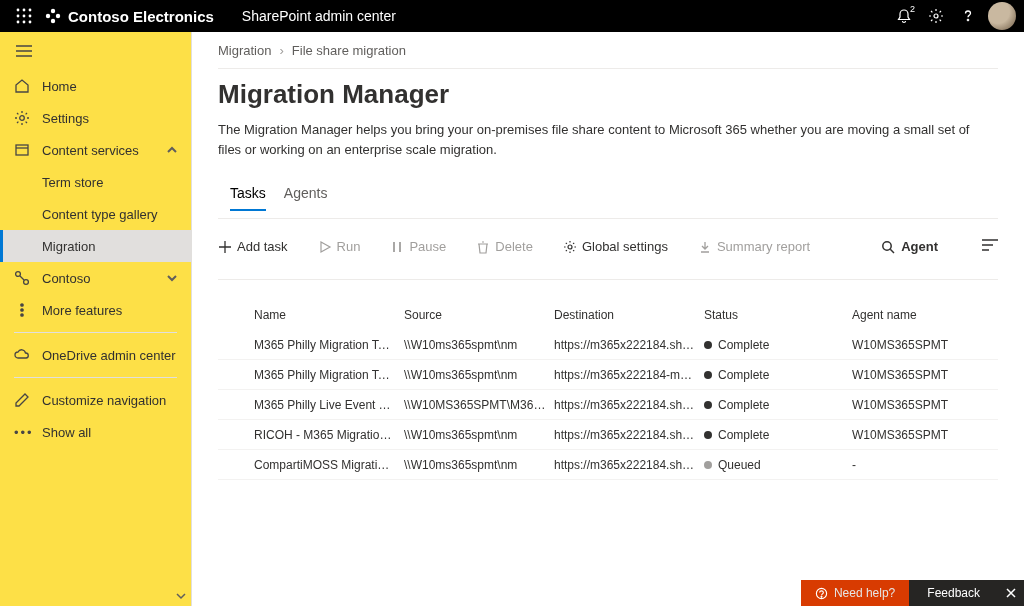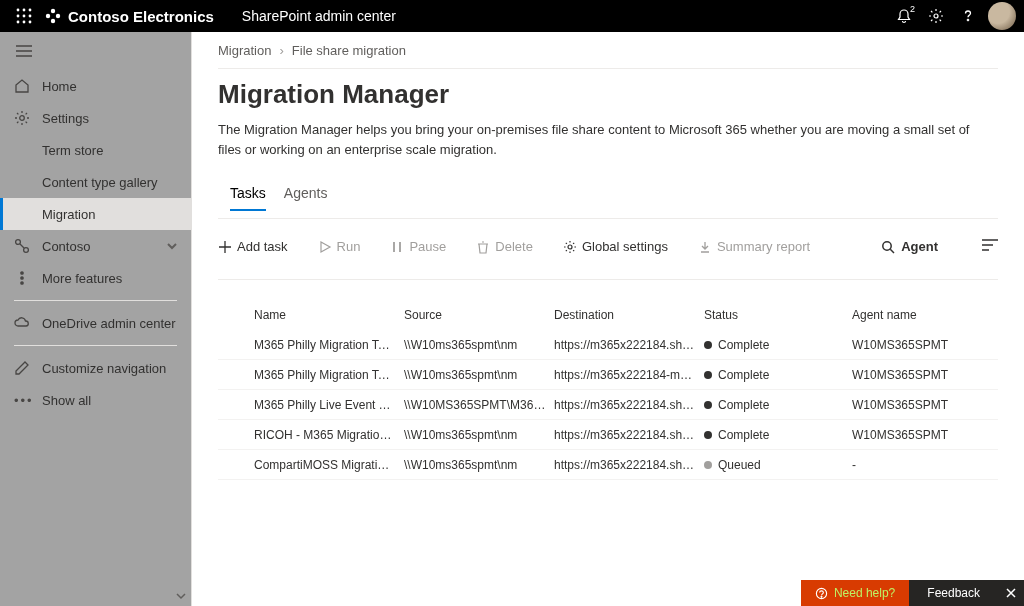--- a/index.html
+++ b/index.html
@@ -12,21 +12,21 @@
   .brand-logo { margin-left: 4px; display: flex; align-items: center; gap: 6px; }
   .brand-name { font-size: 15px; font-weight: 600; }
   .app-title { margin-left: 28px; font-size: 14px; }
   .topbar-spacer { flex: 1; }
   .topbar-icon { width: 32px; height: 32px; display: flex; align-items: center; justify-content: center; cursor: pointer; position: relative; }
   .topbar-icon svg { width: 16px; height: 16px; stroke: #fff; fill: none; }
   .badge { position: absolute; top: 4px; right: 5px; font-size: 9px; color: #fff; }
   .avatar { width: 28px; height: 28px; border-radius: 50%; background: radial-gradient(circle at 35% 35%, #c9b8a0 45%, #6b5842 100%); margin-left: 4px; cursor: pointer; }
   
   
-  .sidebar { position: absolute; top: 32px; left: 0; bottom: 0; width: 192px; background: #a3a3a3; border-right: 1px solid #e1dfdd; overflow-y: auto; }
+  .sidebar { position: absolute; top: 32px; left: 0; bottom: 0; width: 192px; background: #fde047; border-right: 1px solid #e1dfdd; overflow-y: auto; }
   .hamburger { height: 38px; display: flex; align-items: center; padding-left: 16px; cursor: pointer; }
   .hamburger svg { width: 16px; height: 12px; }
   .nav-item { display: flex; align-items: center; height: 32px; padding: 0 14px; cursor: pointer; font-size: 13px; color: #323130; position: relative; }
   .nav-item.active { background: #e1dfdd; }
   .nav-item.active::before { content: ""; position: absolute; left: 0; top: 0; bottom: 0; width: 3px; background: #0078d4; }
   .nav-item .ni-icon { width: 16px; margin-right: 12px; display: flex; align-items: center; justify-content: center; }
   .nav-item .ni-icon svg { width: 16px; height: 16px; fill: none; stroke: #484644; stroke-width: 1.3; }
   .nav-item .chevron { margin-left: auto; }
   .nav-item .chevron svg { width: 10px; height: 10px; stroke: #605e5c; fill: none; stroke-width: 2; }
   .nav-sub { padding-left: 42px; }
@@ -63,21 +63,21 @@
   .thead { color: #323130; font-weight: 400; }
   .thead .th { font-size: 12px; }
   .trow { border-bottom: 1px solid #f3f2f1; color: #323130; }
   .trow .td { font-size: 12px; white-space: nowrap; overflow: hidden; text-overflow: ellipsis; padding-right: 8px; }
   .status { display: flex; align-items: center; gap: 6px; }
   .dot { width: 8px; height: 8px; border-radius: 50%; background: #323130; flex-shrink: 0; }
   .dot.queued { background: #a19f9d; }
   
   
   .helpbar { position: absolute; right: 0; bottom: 0; display: flex; height: 26px; }
-  .need-help { background: #d83b01; color: #bef264; display: flex; align-items: center; gap: 6px; padding: 0 14px; font-size: 12px; cursor: pointer; }
+  .need-help { background: #d83b01; color: #e5e5e5; display: flex; align-items: center; gap: 6px; padding: 0 14px; font-size: 12px; cursor: pointer; }
   .need-help svg { width: 13px; height: 13px; stroke: #fff; fill: none; }
   .feedback { background: #262523; color: #fff; display: flex; align-items: center; padding: 0 18px; font-size: 12px; cursor: pointer; }
   .close-help { background: #262523; color: #fff; width: 26px; display: flex; align-items: center; justify-content: center; cursor: pointer; }
   .close-help svg { width: 10px; height: 10px; stroke: #fff; stroke-width: 1.5; }
   .sb-chev { position: absolute; bottom: 2px; left: 176px; cursor: pointer; }
 </style>
 </head>
 <body>
 
 <div class="topbar">
@@ -152,20 +152,32 @@
   <div class="nav-item">
     <span class="ni-icon">
         <svg viewBox="0 0 16 16">
           <circle cx="8" cy="8" r="2.3"></circle>
           <path d="M8 1v2M8 13v2M1 8h2M13 8h2M3 3l1.4 1.4M11.6 11.6L13 13M13 3l-1.4 1.4M4.4 11.6L3 13"></path>
         </svg>
       </span>
     <span>Settings</span>
   </div>
 
+  <div class="nav-item">
+    <span class="ni-icon">
+        <svg viewBox="0 0 16 16">
+          <rect x="2" y="3" width="12" height="10"></rect>
+          <path d="M2 6h12"></path>
+        </svg>
+      </span>
+    <span>Content services</span>
+    <span class="chevron"><svg viewBox="0 0 10 10">
+          <path d="M1 7l4-4 4 4"></path>
+        </svg></span>
+  </div>
   <div class="nav-item nav-sub">
     <span>Term store</span>
   </div>
   <div class="nav-item nav-sub">
     <span>Content type gallery</span>
   </div>
   <div class="nav-item nav-sub active">
     <span>Migration</span>
   </div>
 

